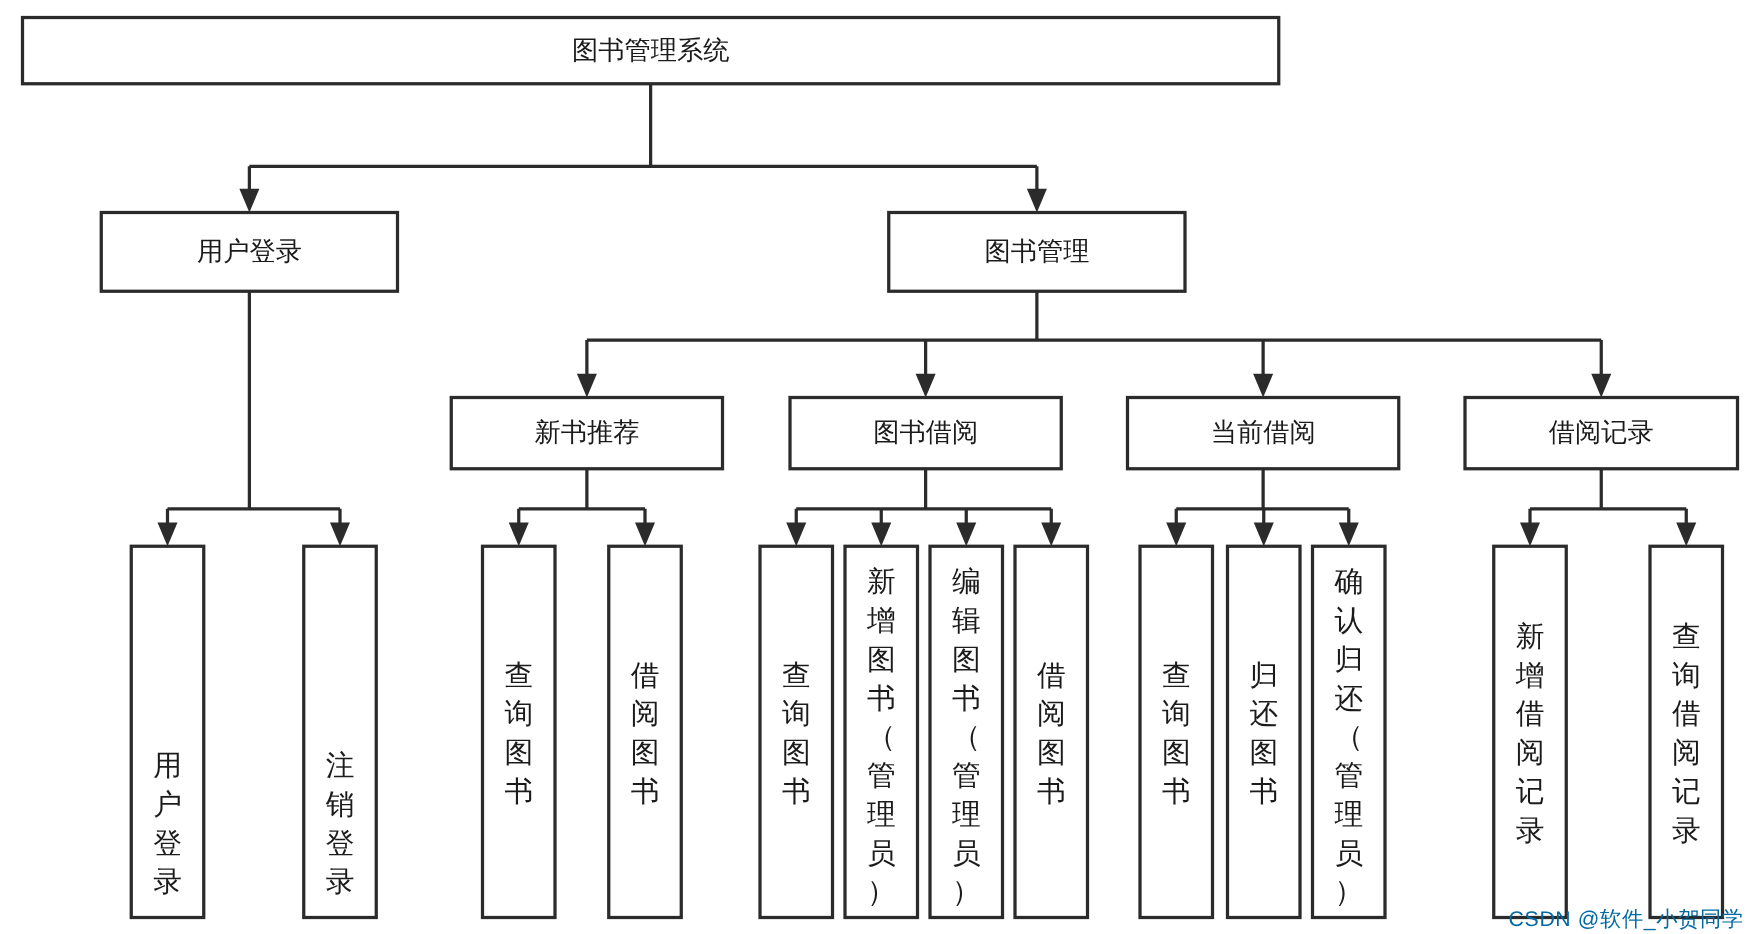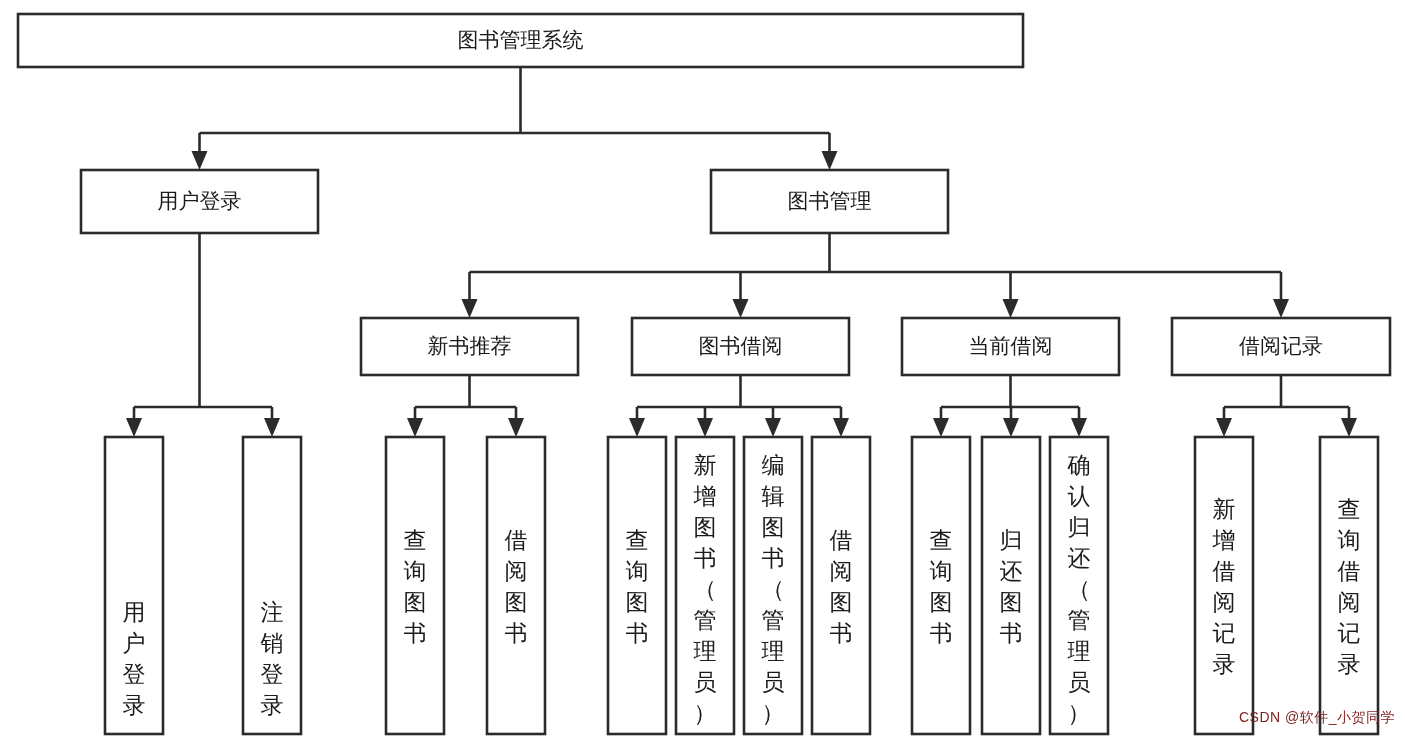--- a/index.html
+++ b/index.html
@@ -53,24 +53,24 @@
   }
   text.node-label-vertical {
     fill: #1b1b1b;
     font-family: "Liberation Sans", "DejaVu Sans", sans-serif;
     font-size: 23px;
     text-anchor: middle;
   }
   .watermark {
     position: absolute;
     right: 10px;
-    bottom: 20px;
-    font-family: "Liberation Sans", "DejaVu Sans", sans-serif;
-    font-size: 14px;
-    color: #7f1d1d;
+    bottom: 0;
+    font-family: "Liberation Sans", "DejaVu Sans", sans-serif;
+    font-size: 17px;
+    color: #0369a1;
     letter-spacing: 0.5px;
     white-space: nowrap;
     pointer-events: none;
   }
 </style>
 </head>
 <body>
 
 <div id="diagram-root">
 

